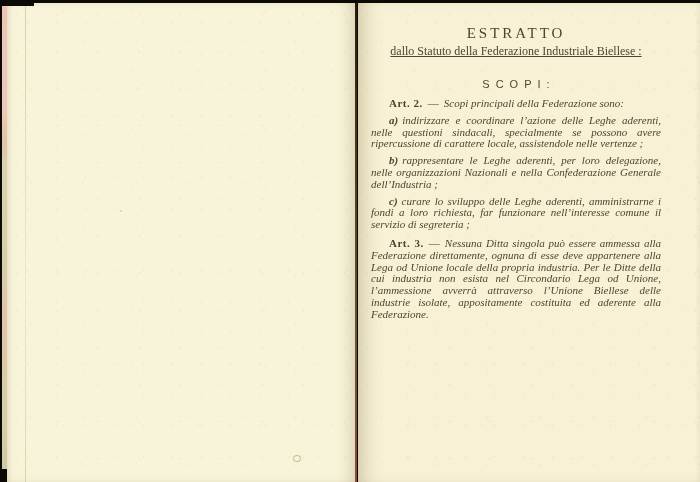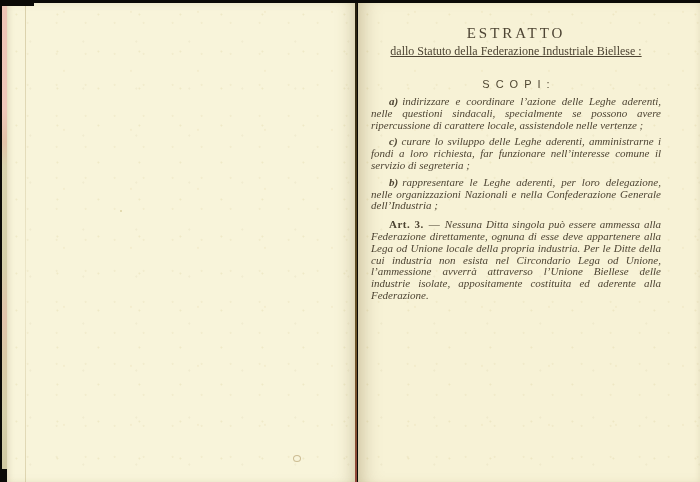--- a/index.html
+++ b/index.html
@@ -141,26 +141,27 @@
 
   <div class="page page-right">
     <div class="text-block">
 
       <div class="title">ESTRATTO</div>
 
       <div class="subtitle">dallo Statuto della Federazione Industriale Biellese :</div>
 
       <div class="heading heading-scopi">SCOPI:</div>
 
+      <p class="para para-first"><span class="lead">Art. 2.</span><span class="dash">—</span><span>Scopi principali della Federazione sono:</span></p>
 
       <p class="para"><span class="marker">a)</span><span>indirizzare e coordinare l’azione delle Leghe aderenti, nelle questioni sindacali, specialmente se possono avere ripercussione di carattere locale, assistendole nelle vertenze ;</span></p>
 
+      <p class="para"><span class="marker">b)</span><span>rappresentare le Leghe aderenti, per loro delegazione, nelle organizzazioni Nazionali e nella Confederazione Generale dell’Industria ;</span></p>
+
       <p class="para"><span class="marker">c)</span><span>curare lo sviluppo delle Leghe aderenti, amministrarne i fondi a loro richiesta, far funzionare nell’interesse comune il servizio di segreteria ;</span></p>
-
-      <p class="para"><span class="marker">b)</span><span>rappresentare le Leghe aderenti, per loro delegazione, nelle organizzazioni Nazionali e nella Confederazione Generale dell’Industria ;</span></p>
 
 
 
       <p class="para para-first"><span class="lead">Art. 3.</span><span class="dash">—</span><span>Nessuna Ditta singola può essere ammessa alla Federazione direttamente, ognuna di esse deve appartenere alla Lega od Unione locale della propria industria. Per le Ditte della cui industria non esista nel Circondario Lega od Unione, l’ammessione avverrà attraverso l’Unione Biellese delle industrie isolate, appositamente costituita ed aderente alla Federazione.</span></p>
 
 
     </div>
 
   </div>
 

